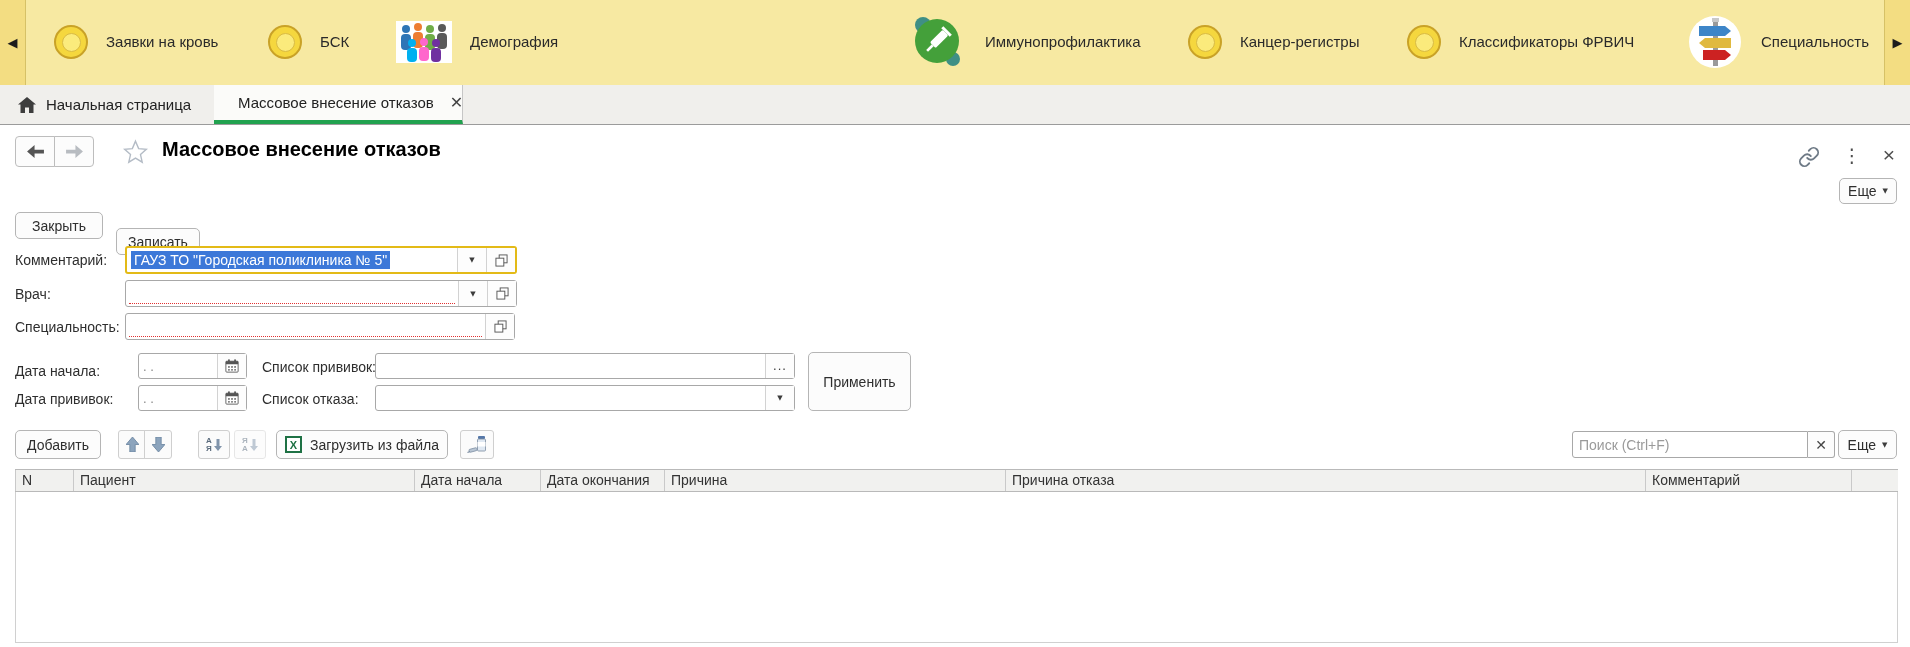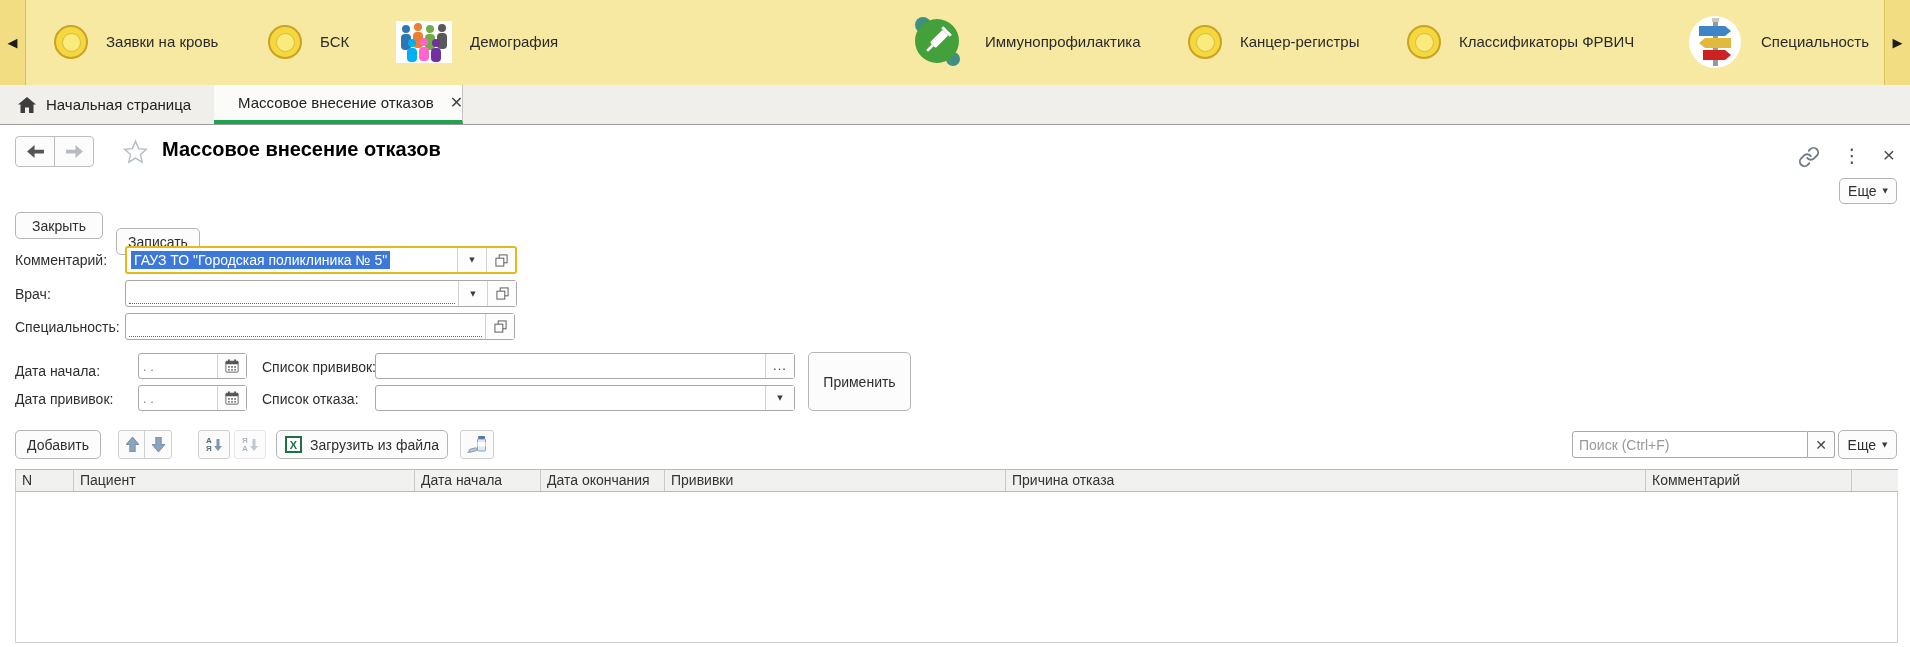--- a/index.html
+++ b/index.html
@@ -398,19 +398,19 @@
   <button class="btn btn-more-grid">
     <span>Еще</span>
     <span class="caret">▼</span>
   </button>
 
   <div class="thead">
     <div class="th" style="width:58px">N</div>
     <div class="th" style="width:341px">Пациент</div>
     <div class="th" style="width:126px">Дата начала</div>
     <div class="th" style="width:124px">Дата окончания</div>
-    <div class="th" style="width:341px">Прививки</div>
+    <div class="th" style="width:341px">Причина</div>
     <div class="th" style="width:640px">Причина отказа</div>
     <div class="th" style="width:207px">Комментарий</div>
   </div>
   <div class="tbody"></div>
 
 </div>
 
 </body></html>

